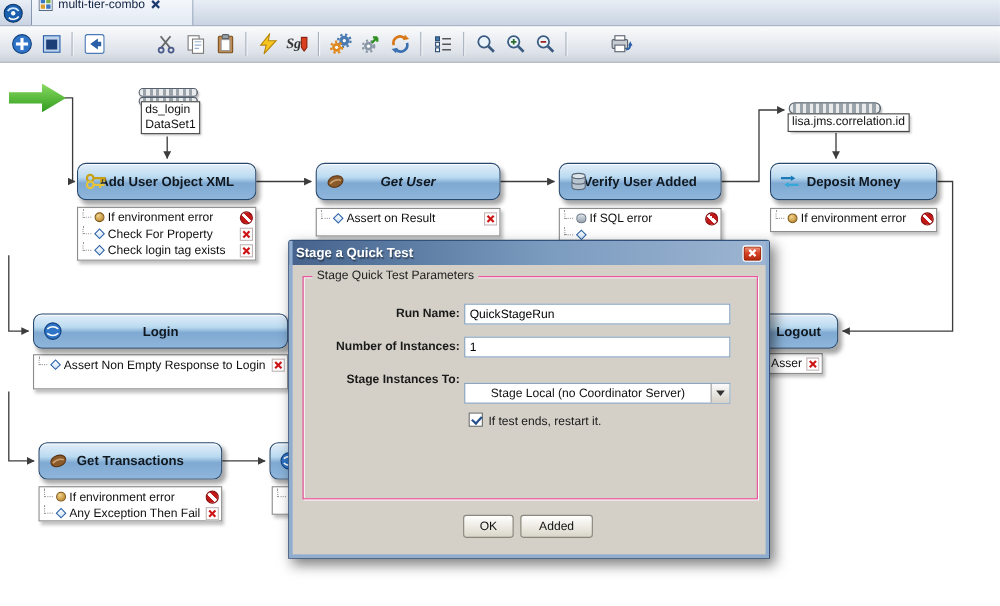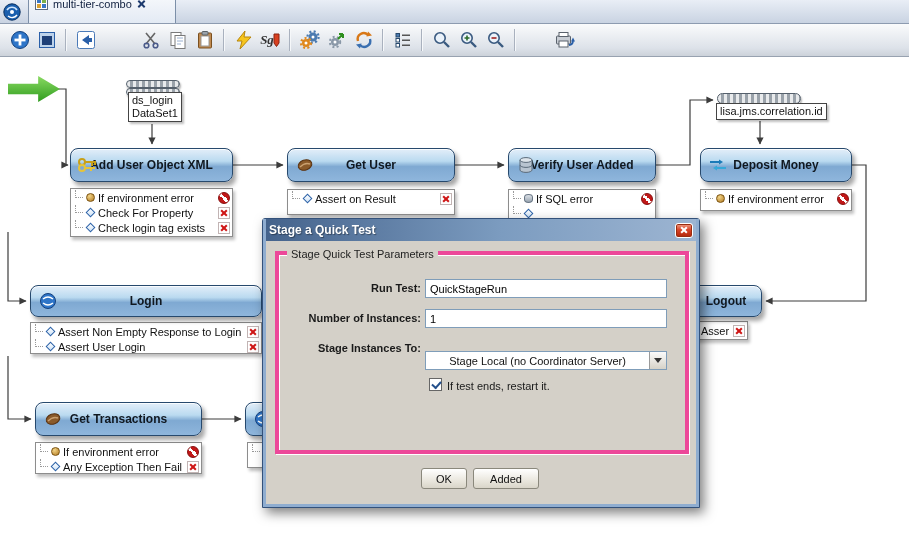--- a/index.html
+++ b/index.html
@@ -73,21 +73,21 @@
   .dlg-frame { position:absolute; inset:0; border:3px solid #8fadd0; border-top:none; pointer-events:none; }
   .dlg-title { position:absolute; left:0; top:0; right:0; height:22px; border-radius:2px 2px 0 0;
     background:linear-gradient(90deg,#44628b,#7c9cc0 55%,#9db5d2); display:flex; align-items:center; padding:0 6px; }
   .dlg-title-text { color:#fff; font-weight:bold; font-size:12px; text-shadow:1px 1px 1px rgba(0,0,0,.4); flex:1; }
   .dlg-close { position:relative; width:18px; height:15px; border-radius:3px;
     background:linear-gradient(#f0a088,#d84428 45%,#b02408); border:1px solid #ffffff; box-shadow:inset 0 0 0 1px #9a2c10; }
   .dlg-close::before,.dlg-close::after { content:""; position:absolute; left:4px; top:5.5px; width:8px; height:2px; background:#fff; }
   .dlg-close::before{ transform:rotate(45deg);} .dlg-close::after{ transform:rotate(-45deg);}
   .dlg-body { position:absolute; left:4px; right:4px; top:22px; bottom:4px; background:#d4d0c8; }
   .group { position:absolute; left:8px; top:10px; width:414px; height:203px;
-    border:4px solid #ec4899; box-shadow:inset 1px 1px 0 #fff, 1px 1px 0 #fff; }
+    border:1px solid #ec4899; box-shadow:inset 1px 1px 0 #fff, 1px 1px 0 #fff; }
   .glabel { position:absolute; left:8px; top:-7px; background:#d4d0c8; padding:0 4px; font-size:11px; color:#222; }
   .flabel { position:absolute; width:140px; text-align:right; font-weight:bold; font-size:11px; color:#1a1a1a; }
   .tfield { position:absolute; left:146px; width:242px; height:19px; border:1px solid #7f9db9;
     background:#fff; font-family:"Liberation Sans",sans-serif; font-size:11px; padding:0 4px; }
   .combo { position:absolute; left:146px; width:242px; height:19px; border:1px solid #7f9db9; background:#fff;
     display:flex; align-items:center; }
   .combo-text { flex:1; padding:0 4px; font-size:11px; overflow:hidden; white-space:nowrap; }
   .combo-btn { width:17px; height:100%; border-left:1px solid #9a9a9a;
     background:linear-gradient(#fbfbfb,#d6d2c8); display:flex; align-items:center; justify-content:center; }
   .tri { width:0; height:0; border-left:4px solid transparent; border-right:4px solid transparent; border-top:5px solid #333; }
@@ -305,21 +305,21 @@
     <span class="st-x"></span>
   </div>
   <div class="arow">
     <span class="tree"></span>
     <span class="mi-diamond"></span>
     <span class="atext">Check login tag exists</span>
     <span class="st-x"></span>
   </div>
 </div>
 
-<div class="node" style="left:287px; top:148px; width:168px;">
+<div class="node" style="left:287px; top:148px; width:168px;font-style:italic;">
   <svg class="nicon" viewBox="0 0 22 18">
     <ellipse cx="11" cy="9" rx="7" ry="5" fill="#8a5a2a" stroke="#5a3210" transform="rotate(-20 11 9)"></ellipse>
     <path d="M6 11 Q11 6 16 8" fill="none" stroke="#caa070" stroke-width="1.4"></path>
   </svg>
   <span class="ntitle">Get User</span>
 </div>
 <div class="abox" style="left:287px; top:189px; width:168px; height:26px;">
   <div class="arow">
     <span class="tree"></span>
     <span class="mi-diamond"></span>
@@ -374,26 +374,20 @@
   </svg>
   <span class="ntitle">Login</span>
 </div>
 <div class="abox" style="left:30px; top:322px; width:232px; height:32px;">
   <div class="arow">
     <span class="tree"></span>
     <span class="mi-diamond"></span>
     <span class="atext">Assert Non Empty Response to Login</span>
     <span class="st-x"></span>
   </div>
-  <div class="arow">
-    <span class="tree"></span>
-    <span class="mi-diamond"></span>
-    <span class="atext">Assert User Login</span>
-    <span class="st-x"></span>
-  </div>
 </div>
 
 <div class="node" style="left:686px; top:285px; width:76px; height:32px;">
   <span class="ntitle" style="padding-left:4px">Logout</span>
 </div>
 <div class="abox" style="left:686px; top:321px; width:62px; height:19px;">
   <div class="arow">
     <span class="mi-diamond"></span>
     <span class="atext">Assert42</span>
     <span class="st-x"></span>
@@ -437,21 +431,21 @@
 
 <div class="dialog">
   <div class="dlg-title">
     <span class="dlg-title-text">Stage a Quick Test</span>
     <span class="dlg-close"></span>
   </div>
   <div class="dlg-body">
     <div class="group">
       <span class="glabel">Stage Quick Test Parameters</span>
 
-      <span class="flabel" style="top:27px; left:2px;">Run Test:</span>
+      <span class="flabel" style="top:27px; left:2px;">Run Name:</span>
       <input class="tfield" style="top: 24px;" value="QuickStageRun">
 
       <span class="flabel" style="top:57px; left:2px;">Number of Instances:</span>
       <input class="tfield" style="top: 54px;" value="1">
 
       <span class="flabel" style="top:87px; left:2px;">Stage Instances To:</span>
       <div class="combo" style="top:96px;text-align:center;">
         <span class="combo-text">Stage Local (no Coordinator Server)</span>
         <span class="combo-btn">
           <span class="tri"></span>

